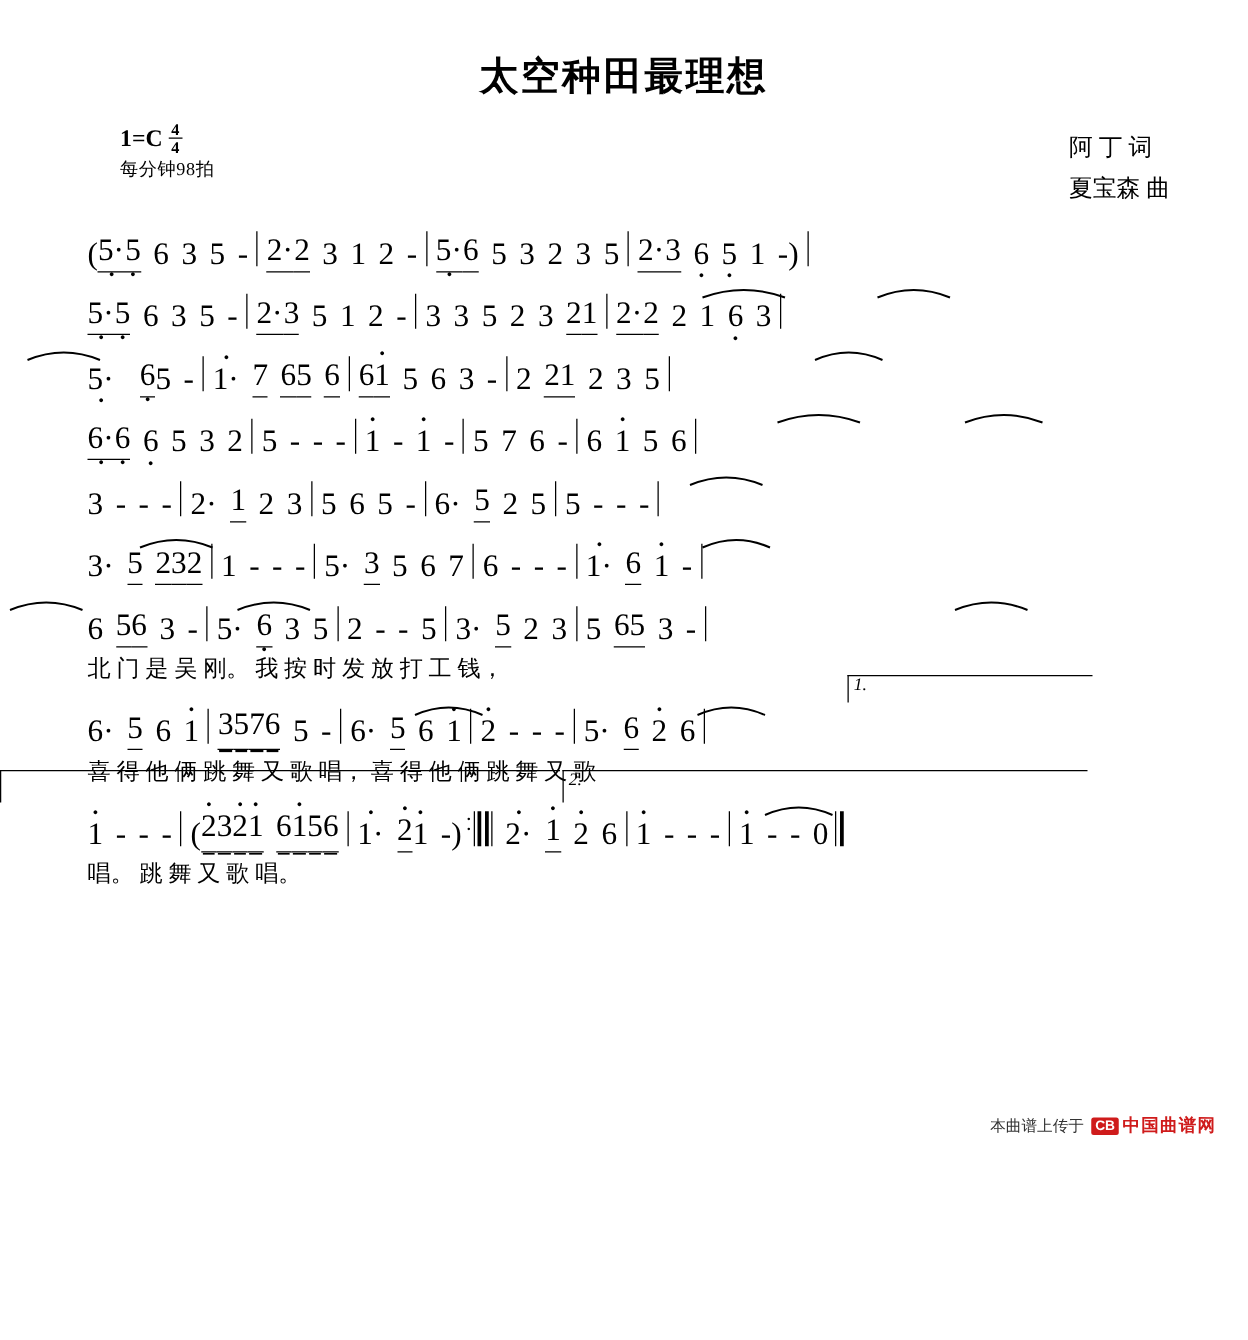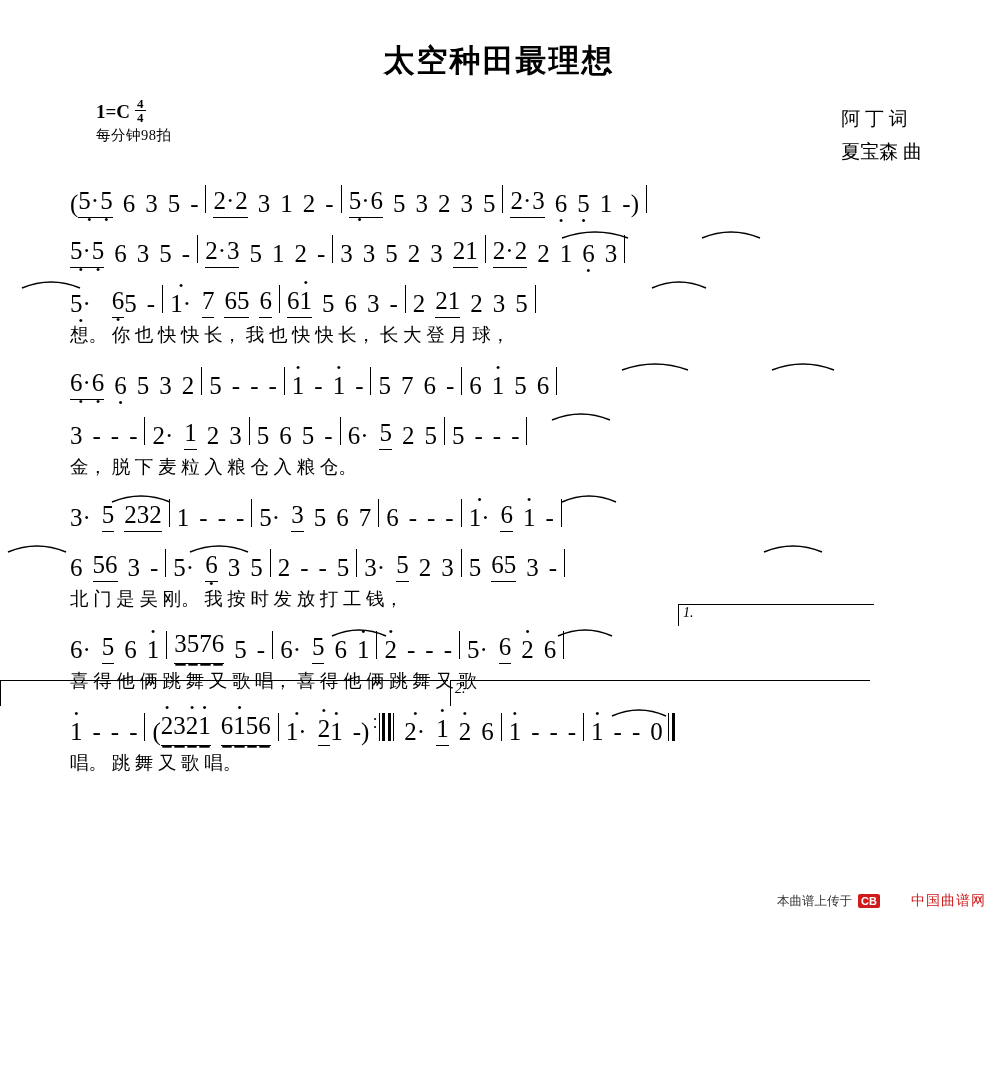--- a/index.html
+++ b/index.html
@@ -65,21 +65,21 @@
     padding: 0 2px;
   }
   .tempo {
     font-family: Liberation Serif, serif;
     font-size: 14.5px;
     margin-top: 0;
     letter-spacing: 0.5px;
   }
   .credits {
     position: absolute;
-    right: 76px;
+    right: 62px;
     top: 4px;
     text-align: left;
     font-family: "Liberation Serif", serif;
     font-size: 19px;
     line-height: 1.75;
   }
 
   
   .system {
     position: relative;
@@ -202,21 +202,21 @@
     border-top: 1.5px solid #000;
     font-family: "Liberation Serif", serif;
     font-size: 14px;
     font-style: italic;
     padding-left: 4px;
     box-sizing: border-box;
   }
   .paren { font-size: 25px; }
   .footer {
     position: absolute;
-    right: 12px;
+    right: 25px;
     bottom: 10px;
     display: flex;
     align-items: center;
     font-family: "Liberation Sans", sans-serif;
     font-size: 12.5px;
     color: #333;
   }
   .footer .logo {
     display: inline-flex;
     align-items: center;
@@ -226,24 +226,23 @@
     background: #cf1b1b;
     color: #fff;
     font-weight: bold;
     border-radius: 2px;
     padding: 1px 3px;
     font-size: 11px;
     margin-right: 3px;
   }
   .footer .logo-text {
     color: #cf1b1b;
-    font-weight: normal;
+    font-weight: bold;
     font-size: 14px;
     letter-spacing: 1px;
-    margin-left: 28px;
   }
   .sp2 { display:inline-block; width: 10px; }
 </style>
 </head>
 <body>
 
 <div class="sheet">
 
   <h1 class="title">太空种田最理想</h1>
 
@@ -558,21 +557,20 @@
       <span class="sp2"></span>
       <span class="cell">
           <span class="note">3</span>
         </span>
       <span class="sp2"></span>
       <span class="cell">
           <span class="note">5</span>
         </span>
       <span class="barline"></span>
     </div>
-    <div class="lyrics">想。      你  也 快 快 长， 我 也 快 快 长，    长 大  登 月 球，</div>
   </div>
 
   <div class="system">
     <svg class="slur" style="left:620px; top:4px;" width="70" height="14">
       <path d="M2,12 Q35,0 68,12" stroke="#000" stroke-width="1.6" fill="none"></path>
     </svg>
     <svg class="slur" style="left:770px; top:4px;" width="66" height="14">
       <path d="M2,12 Q33,0 64,12" stroke="#000" stroke-width="1.6" fill="none"></path>
     </svg>
     <div class="staff">
@@ -745,21 +743,20 @@
       <span class="sp2"></span>
       <span class="cell">
           <span class="note">-</span>
         </span>
       <span class="sp2"></span>
       <span class="cell">
           <span class="note">-</span>
         </span>
       <span class="barline"></span>
     </div>
-    <div class="lyrics">金，    脱 下 麦 粒  入 粮 仓   入  粮  仓。</div>
   </div>
 
   <div class="system">
     <svg class="slur" style="left:110px; top:4px;" width="62" height="14">
       <path d="M2,12 Q31,0 60,12" stroke="#000" stroke-width="1.6" fill="none"></path>
     </svg>
     <svg class="slur" style="left:560px; top:4px;" width="58" height="14">
       <path d="M2,12 Q29,0 56,12" stroke="#000" stroke-width="1.6" fill="none"></path>
     </svg>
     <div class="staff">

